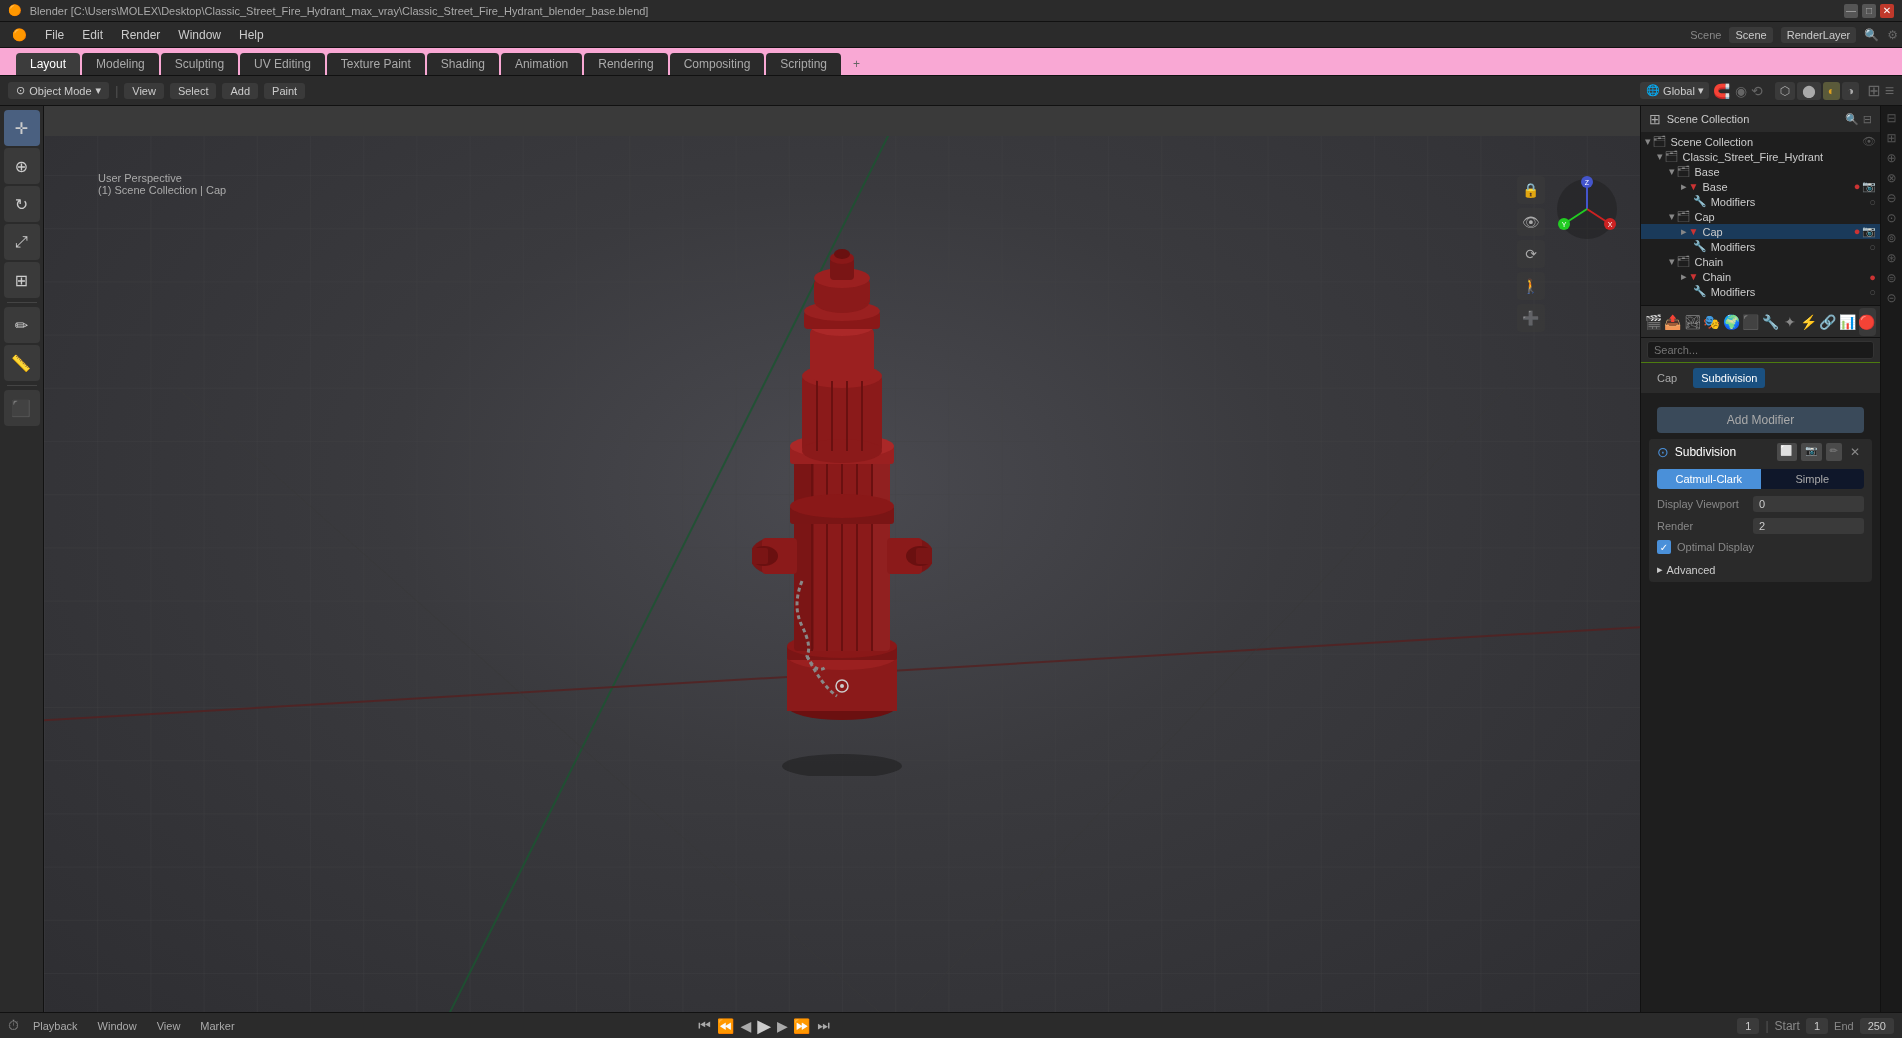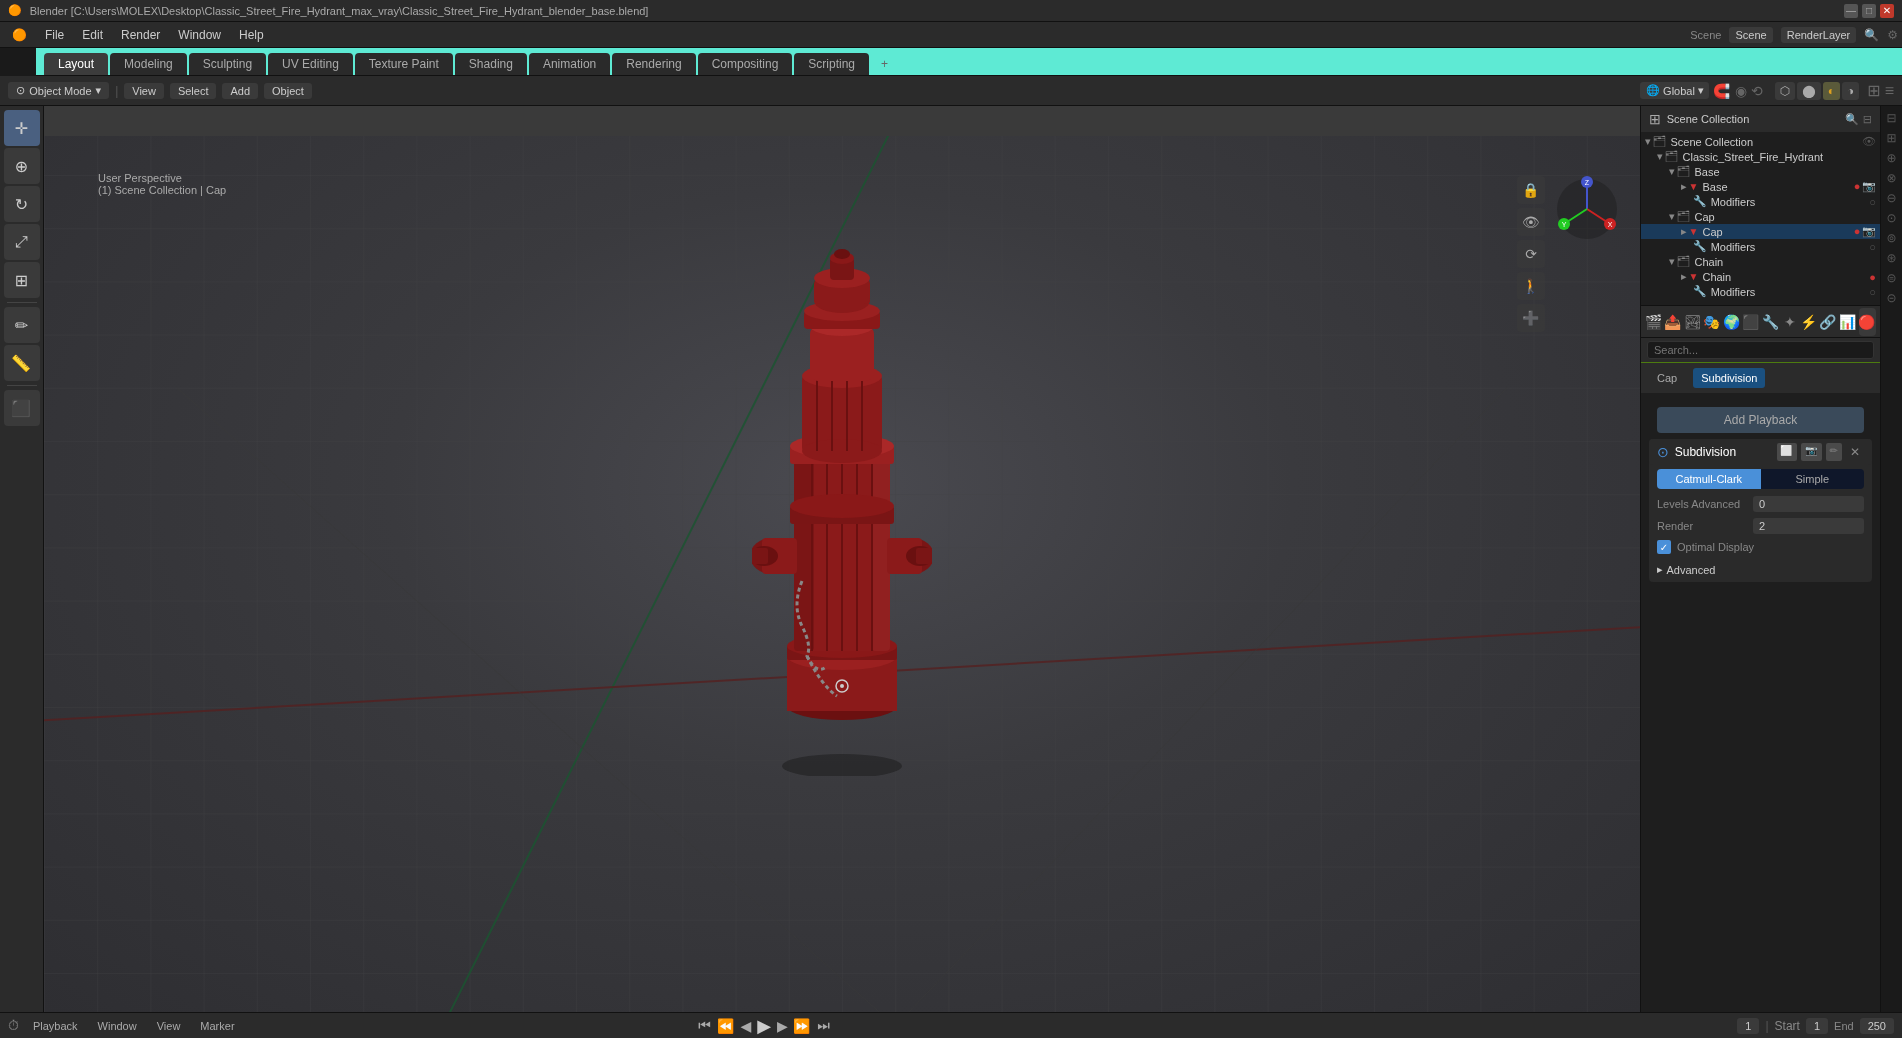--- a/index.html
+++ b/index.html
@@ -10,21 +10,21 @@
     #titlebar .winbtn { width: 14px; height: 14px; border-radius: 2px; border: none; cursor: pointer; font-size: 10px; display: flex; align-items: center; justify-content: center; }
     #titlebar .winbtn.min { background: #555; color: #aaa; }
     #titlebar .winbtn.max { background: #555; color: #aaa; }
     #titlebar .winbtn.close { background: #c0392b; color: #fff; }
 
     
     #menubar { background: #2b2b2b; height: 26px; display: flex; align-items: center; padding: 0 4px; gap: 2px; border-bottom: 1px solid #111; }
     .menu-item { padding: 2px 8px; font-size: 12px; color: #ccc; cursor: pointer; border-radius: 3px; }
 
     
-    #workspacetabs { background: #5eead4; height: 28px; display: flex; align-items: flex-end; padding: 0 8px; border-bottom: 1px solid #111; margin-left: 36px; }
+    #workspacetabs { background: #f9a8d4; height: 28px; display: flex; align-items: flex-end; padding: 0 16px; border-bottom: 1px solid #111; }
     .ws-tab { padding: 4px 14px; font-size: 12px; color: #aaa; cursor: pointer; border-radius: 4px 4px 0 0; background: #2a2a2a; margin-right: 2px; }
     .ws-tab.active { background: #3c3c3c; color: #fff; }
     .ws-tab-plus { padding: 4px 10px; color: #666; cursor: pointer; }
 
     
     #main { display: flex; height: calc(1038px - 22px - 26px - 28px - 26px - 30px); }
 
     
     #lefttoolbar { width: 44px; background: #2b2b2b; display: flex; flex-direction: column; align-items: center; padding: 4px 0; gap: 2px; border-right: 1px solid #111; }
     .tool-btn { width: 36px; height: 36px; background: #3a3a3a; border-radius: 4px; display: flex; align-items: center; justify-content: center; cursor: pointer; color: #ccc; font-size: 16px; }
@@ -155,21 +155,21 @@
 <div id="vp-topbar">
   <div class="vp-mode-btn">
     <span>⊙</span>
     <span>Object Mode</span>
     <span>▾</span>
   </div>
   <span class="vp-header-sep">|</span>
   <span class="vp-header-btn">View</span>
   <span class="vp-header-btn">Select</span>
   <span class="vp-header-btn">Add</span>
-  <span class="vp-header-btn">Object</span>
+  <span class="vp-header-btn">Paint</span>
   <div style="margin-left:auto; display:flex; align-items:center; gap:4px;">
     <div style="background:#3a3a3a; padding:2px 6px; border-radius:3px; font-size:11px; color:#ccc; display:flex; align-items:center; gap:3px;">
       <span>🌐</span>
       <span>Global</span>
       <span>▾</span>
     </div>
     <span style="color:#666; cursor:pointer; font-size:14px;">🧲</span>
     <span style="color:#666; cursor:pointer; font-size:14px;">◉</span>
     <span style="color:#666; cursor:pointer; font-size:14px;">⟲</span>
     <div style="display:flex; gap:2px; margin-left:8px;">
@@ -456,21 +456,21 @@
         <input class="props-search" type="text" style="background: rgb(26, 26, 26); border: 1px solid rgb(51, 51, 51); border-radius: 3px; padding: 2px 6px; font-size: 11px; color: rgb(170, 170, 170); width: 100%;" placeholder="Search...">
       </div>
 
       <div id="props-header">
         <div class="props-tab">Cap</div>
         <div class="props-tab active">Subdivision</div>
       </div>
 
       <div id="props-body">
 
-        <div class="add-modifier-btn">Add Playback</div>
+        <div class="add-modifier-btn">Add Modifier</div>
 
         <div class="prop-section">
 
           <div id="modifier-header">
             <span style="color:#4a90d9; font-size:14px;">⊙</span>
             <span class="mod-name">Subdivision</span>
 
             <div class="mod-icons">
               <span title="Enable in viewport" style="background:#4a4a4a; padding:2px 4px; border-radius:2px; font-size:10px; cursor:pointer;">⬜</span>
               <span title="Enable in render" style="background:#4a4a4a; padding:2px 4px; border-radius:2px; font-size:10px; cursor:pointer;">📷</span>
@@ -478,21 +478,21 @@
               <span title="Remove modifier" style="color:#888; cursor:pointer; padding:2px 4px;">✕</span>
             </div>
           </div>
 
           <div class="subdivision-tabs">
             <div class="sub-tab active">Catmull-Clark</div>
             <div class="sub-tab">Simple</div>
           </div>
 
           <div class="prop-row">
-            <span class="prop-label">Levels Advanced</span>
+            <span class="prop-label">Display Viewport</span>
             <div class="prop-value">0</div>
           </div>
 
           <div class="prop-row">
             <span class="prop-label">Render</span>
             <div class="prop-value">2</div>
           </div>
 
           <div class="prop-row">
             <div class="prop-checkbox">✓</div>

